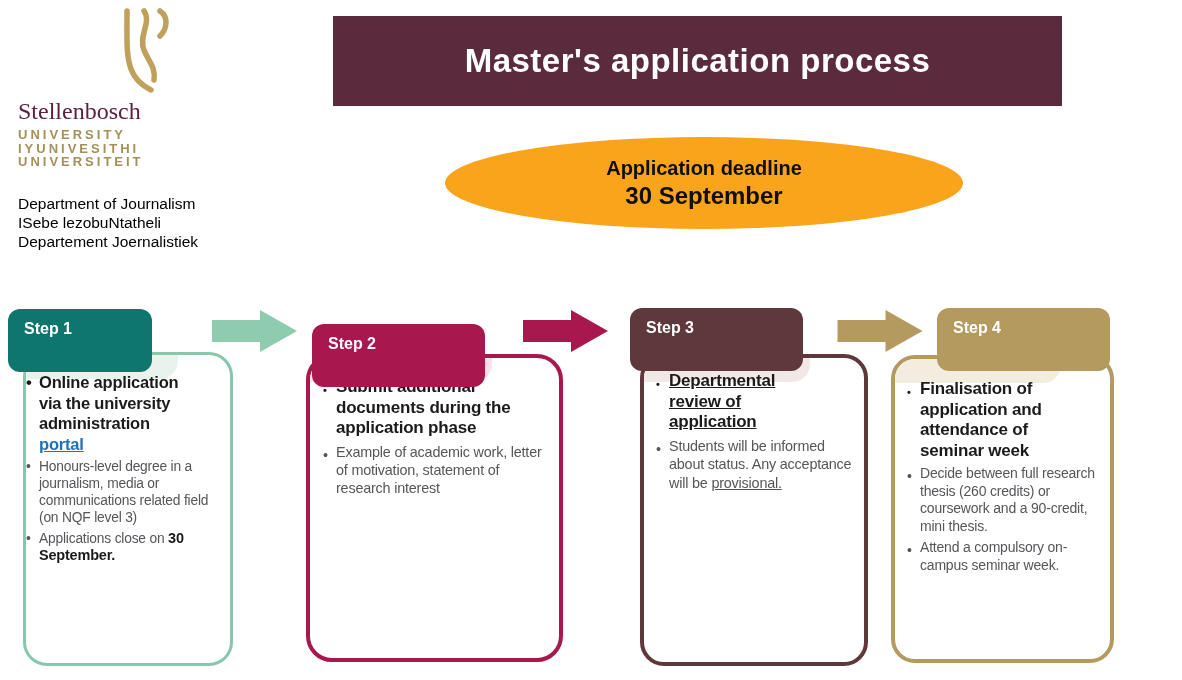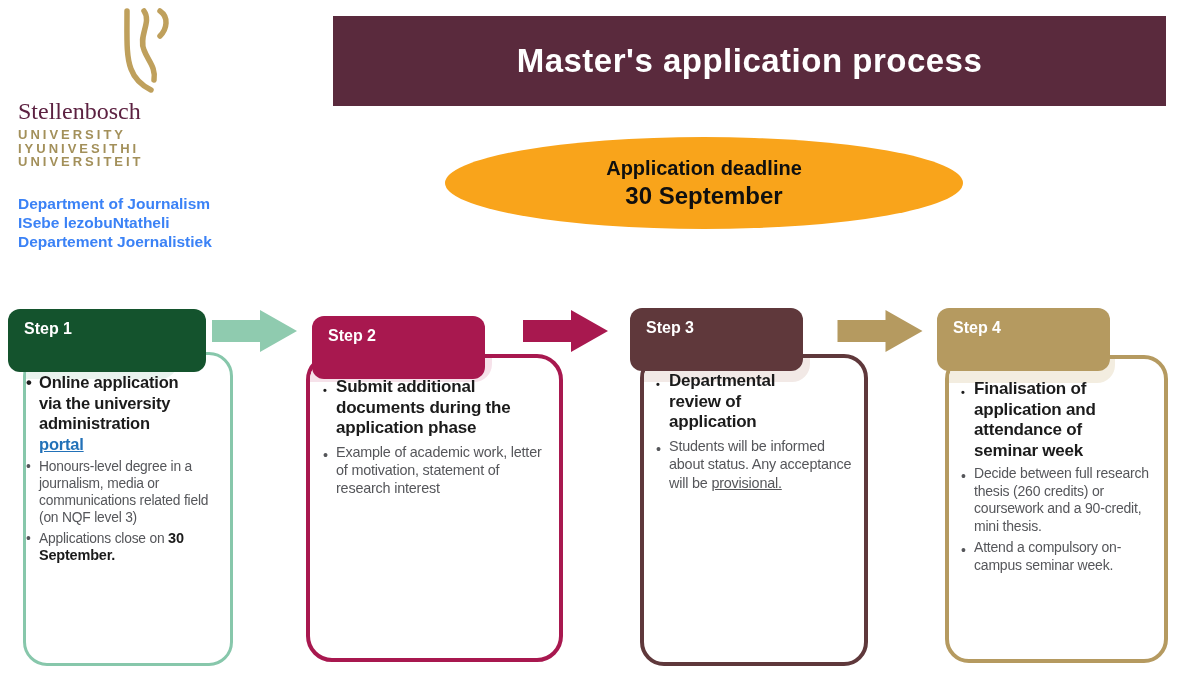--- a/index.html
+++ b/index.html
@@ -7,24 +7,24 @@
     position:relative; width:1182px; height:680px; background:#ffffff;
     font-family:"Liberation Sans", sans-serif; overflow:hidden;
   }
   
   .logo-block { position:absolute; left:18px; top:6px; width:254px; text-align:left; }
   .logo-mark { display:block; margin:0 auto; }
   .uni-name { font-family:"Liberation Serif", serif; font-size:24px; color:#5C2141; margin-top:2px; }
   .uni-lines { margin-top:3px; }
   .uni-line { font-size:13px; font-weight:bold; letter-spacing:3px; color:#A3905A; line-height:13.5px; }
   .dept-lines { margin-top:25px; }
-  .dept-line { font-size:15.5px; font-weight:bold; color:#3b82f6; line-height:19px; }
+  .dept-line { font-size:15.5px; font-weight:normal; color:#000000; line-height:19px; }
   
   .banner {
-    position:absolute; left:333px; top:16px; width:833px; height:90px; background:#5A2A3D;
+    position:absolute; left:333px; top:16px; width:729px; height:90px; background:#5A2A3D;
     display:flex; align-items:center; justify-content:center;
   }
   .banner-title { color:#ffffff; font-size:33px; font-weight:bold; letter-spacing:0.5px; }
   
   .deadline {
     position:absolute; left:445px; top:137px; width:518px; height:92px; background:#F9A41B;
     border-radius:50%; display:flex; flex-direction:column; align-items:center; justify-content:center;
     color:#0f0f0f;
   }
   .deadline-label { font-size:20px; font-weight:bold; }
@@ -42,43 +42,43 @@
   .row { display:flex; margin-bottom:4px; }
   .dot { flex:none; width:13px; }
   .dot::before { content:"•"; }
   .dot.small { font-size:11px; padding-top:3px; }
   .h { font-weight:bold; color:#1b1b1b; font-size:17px; line-height:20.5px; letter-spacing:-0.2px; }
   .b { color:#55565A; font-size:13.8px; line-height:17px; letter-spacing:-0.2px; }
   .b .dt { color:#1b1b1b; font-weight:bold; font-size:14.5px; }
   a.portal-link { color:#2271B8; font-weight:bold; text-decoration:underline; }
   .ul { text-decoration:underline; }
   
-  .s1 .tab  { left:8px;  top:309px; width:198px; background:#14532d; }
+  .s1 .tab  { left:8px;  top:309px; width:144px; background:#0f766e; }
   .s1 .card { left:23px; top:352px; width:210px; height:314px; border:3px solid #87C7AB; }
   .s1 .tint { width:152px; background:#E9F3EE; }
   .s1 .content { padding:17px 8px 0 0; }
   .s1 .h { font-size:16.5px; }
   .s1 .hwrap { max-width:140px; }
   
-  .s2 .tab  { left:312px; top:316px; width:173px; background:#A8184F; }
+  .s2 .tab  { left:312px; top:324px; width:173px; background:#A8184F; }
   .s2 .card { left:306px; top:354px; width:257px; height:308px; border:4px solid #A8184F; border-radius:26px; }
   .s2 .tint { width:182px; background:#F6E2EA; }
   .s2 .content { padding:19px 14px 0 13px; }
   .s2 .hwrap { max-width:212px; }
   .s2 .b { font-size:14.4px; line-height:18px; }
   
   .s3 .tab  { left:630px; top:308px; width:173px; background:#5F383B; }
   .s3 .card { left:640px; top:354px; width:228px; height:312px; border:4px solid #5F383B; }
   .s3 .tint { width:166px; background:#F2E9E6; }
   .s3 .content { padding:13px 10px 0 12px; }
-  .s3 .hwrap { max-width:155px; }
+  .s3 .hwrap { max-width:155px;text-decoration:underline; }
   .s3 .b { font-size:14.4px; line-height:18.5px; }
   
   .s4 .tab  { left:937px; top:308px; width:173px; background:#B59A60; }
-  .s4 .card { left:945px; top:355px; width:223px; height:308px; border:4px solid #B59A60; }
+  .s4 .card { left:891px; top:355px; width:223px; height:308px; border:4px solid #B59A60; }
   .s4 .tint { width:166px; background:#F3EDE0; }
   .s4 .content { padding:20px 8px 0 12px; }
   .s4 .hwrap { max-width:160px; }
   .s4 .b { font-size:14px; line-height:17.5px; }
   
   .arrow { position:absolute; top:310px; z-index:1; }
   .arrow.a1 { left:212px; color:#8FCBAF; }
   .arrow.a2 { left:523px; color:#A8184F; }
   .arrow.a3 { left:837px; color:#B59A60; }
 </style>

